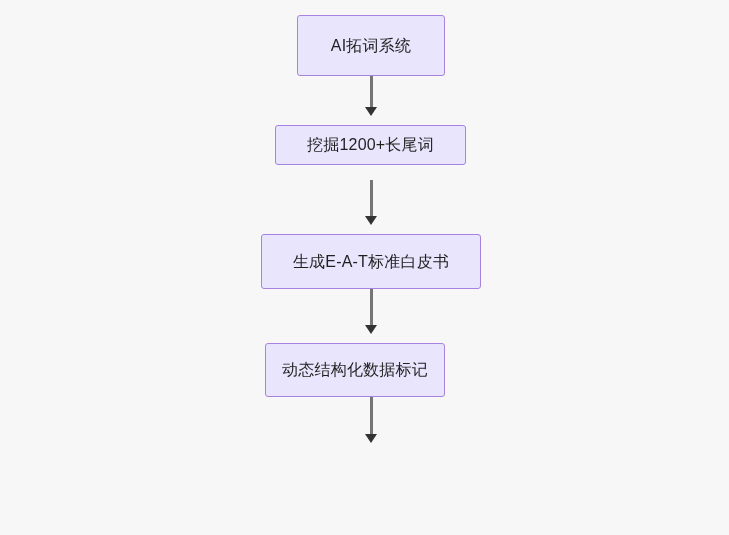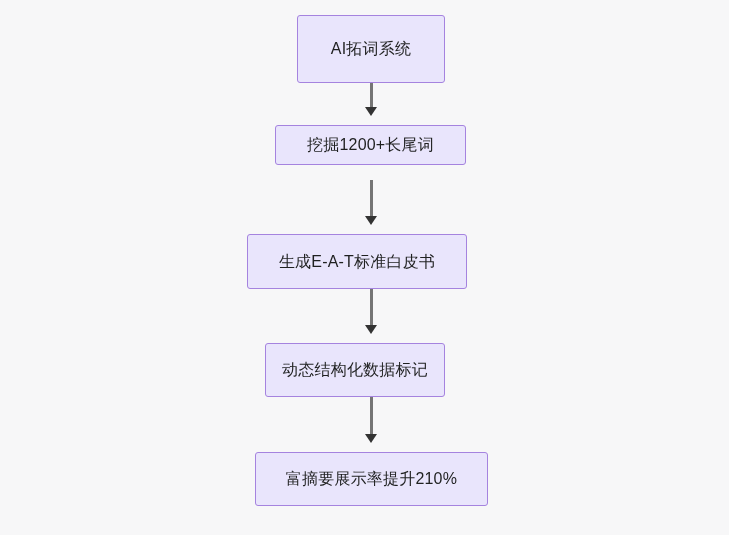--- a/index.html
+++ b/index.html
@@ -77,33 +77,30 @@
   <div class="edge" style="left:371px; top:289px;">
     <div class="edge-line" style="height:36px;"></div>
     <div class="edge-head" style="top:36px;"></div>
   </div>
 
   <div class="edge" style="left:371px; top:397px;">
     <div class="edge-line" style="height:37px;"></div>
     <div class="edge-head" style="top:37px;"></div>
   </div>
 
-  <div class="node" style="left:297px; top:15px; width:148px; height:68px;">
+  <div class="node" style="left:297px; top:15px; width:148px; height:61px;">
     <span class="node-label">AI拓词系统</span>
   </div>
 
   <div class="node" style="left:275px; top:125px; width:191px; height:40px;">
     <span class="node-label">挖掘1200+长尾词</span>
   </div>
 
-  <div class="node" style="left:247px; top:234px; width:220px; height:55px;">
+  <div class="node" style="left:261px; top:234px; width:220px; height:55px;">
     <span class="node-label">生成E-A-T标准白皮书</span>
   </div>
 
   <div class="node" style="left:265px; top:343px; width:180px; height:54px;text-align:right;">
     <span class="node-label">动态结构化数据标记</span>
   </div>
 
-  <div class="node" style="left:255px; top:452px; width:233px; height:54px;">
-    <span class="node-label">富摘要展示率提升210%</span>
-  </div>
 
 </div>
 
 </body></html>

